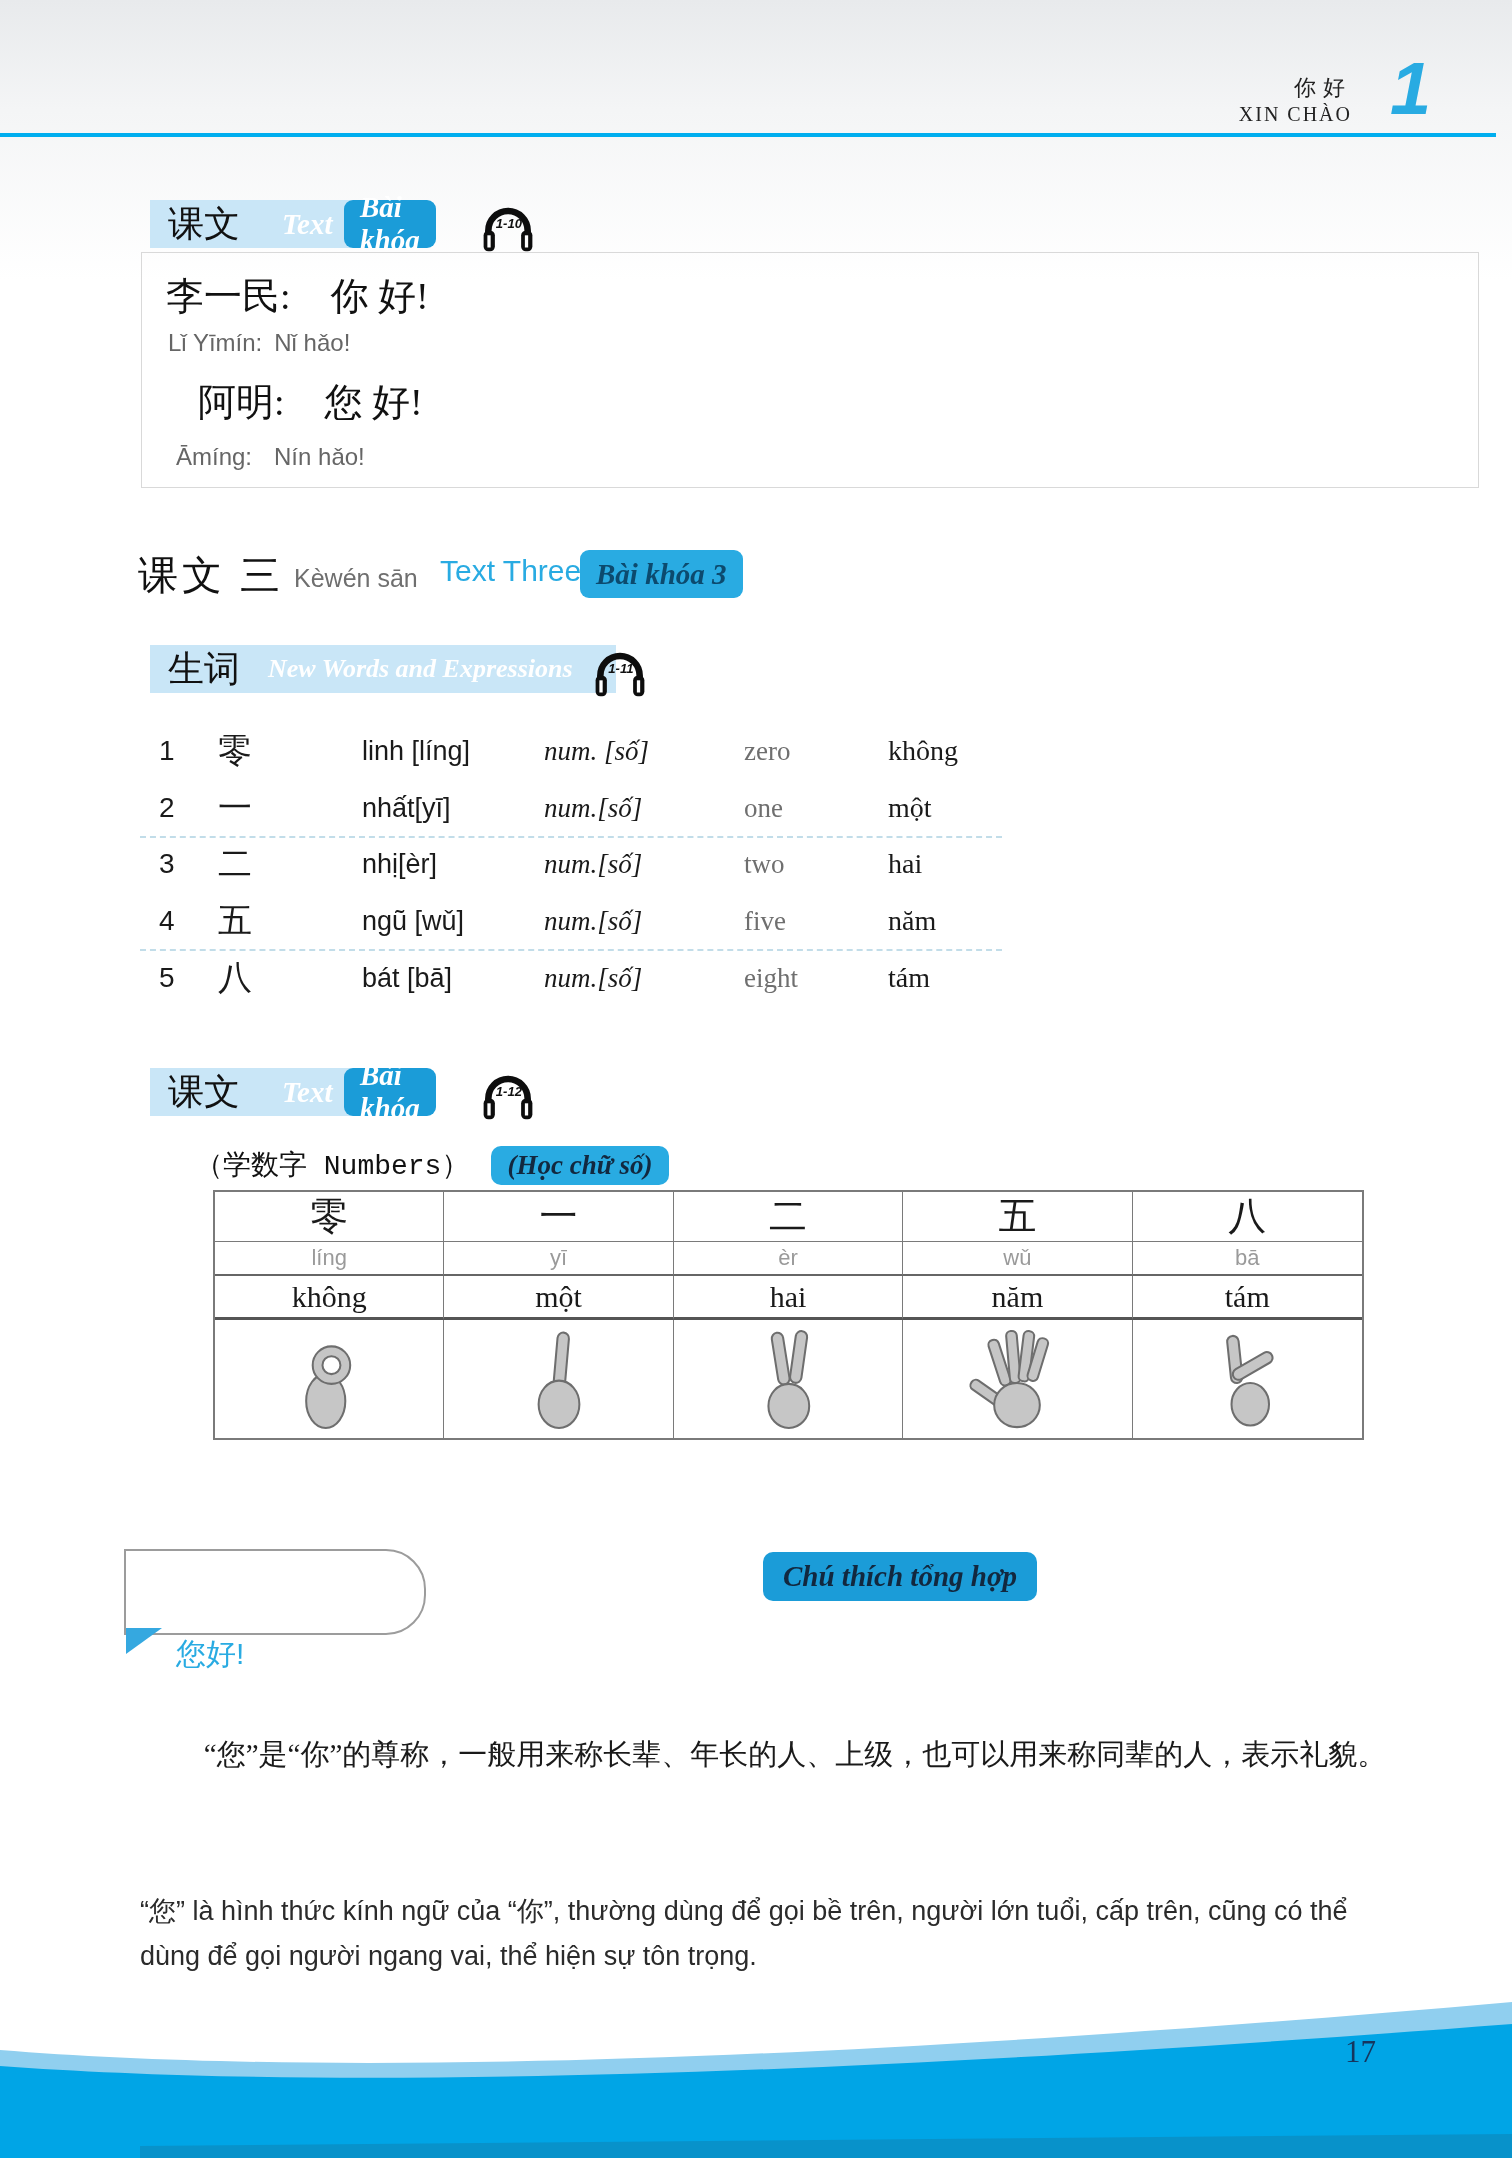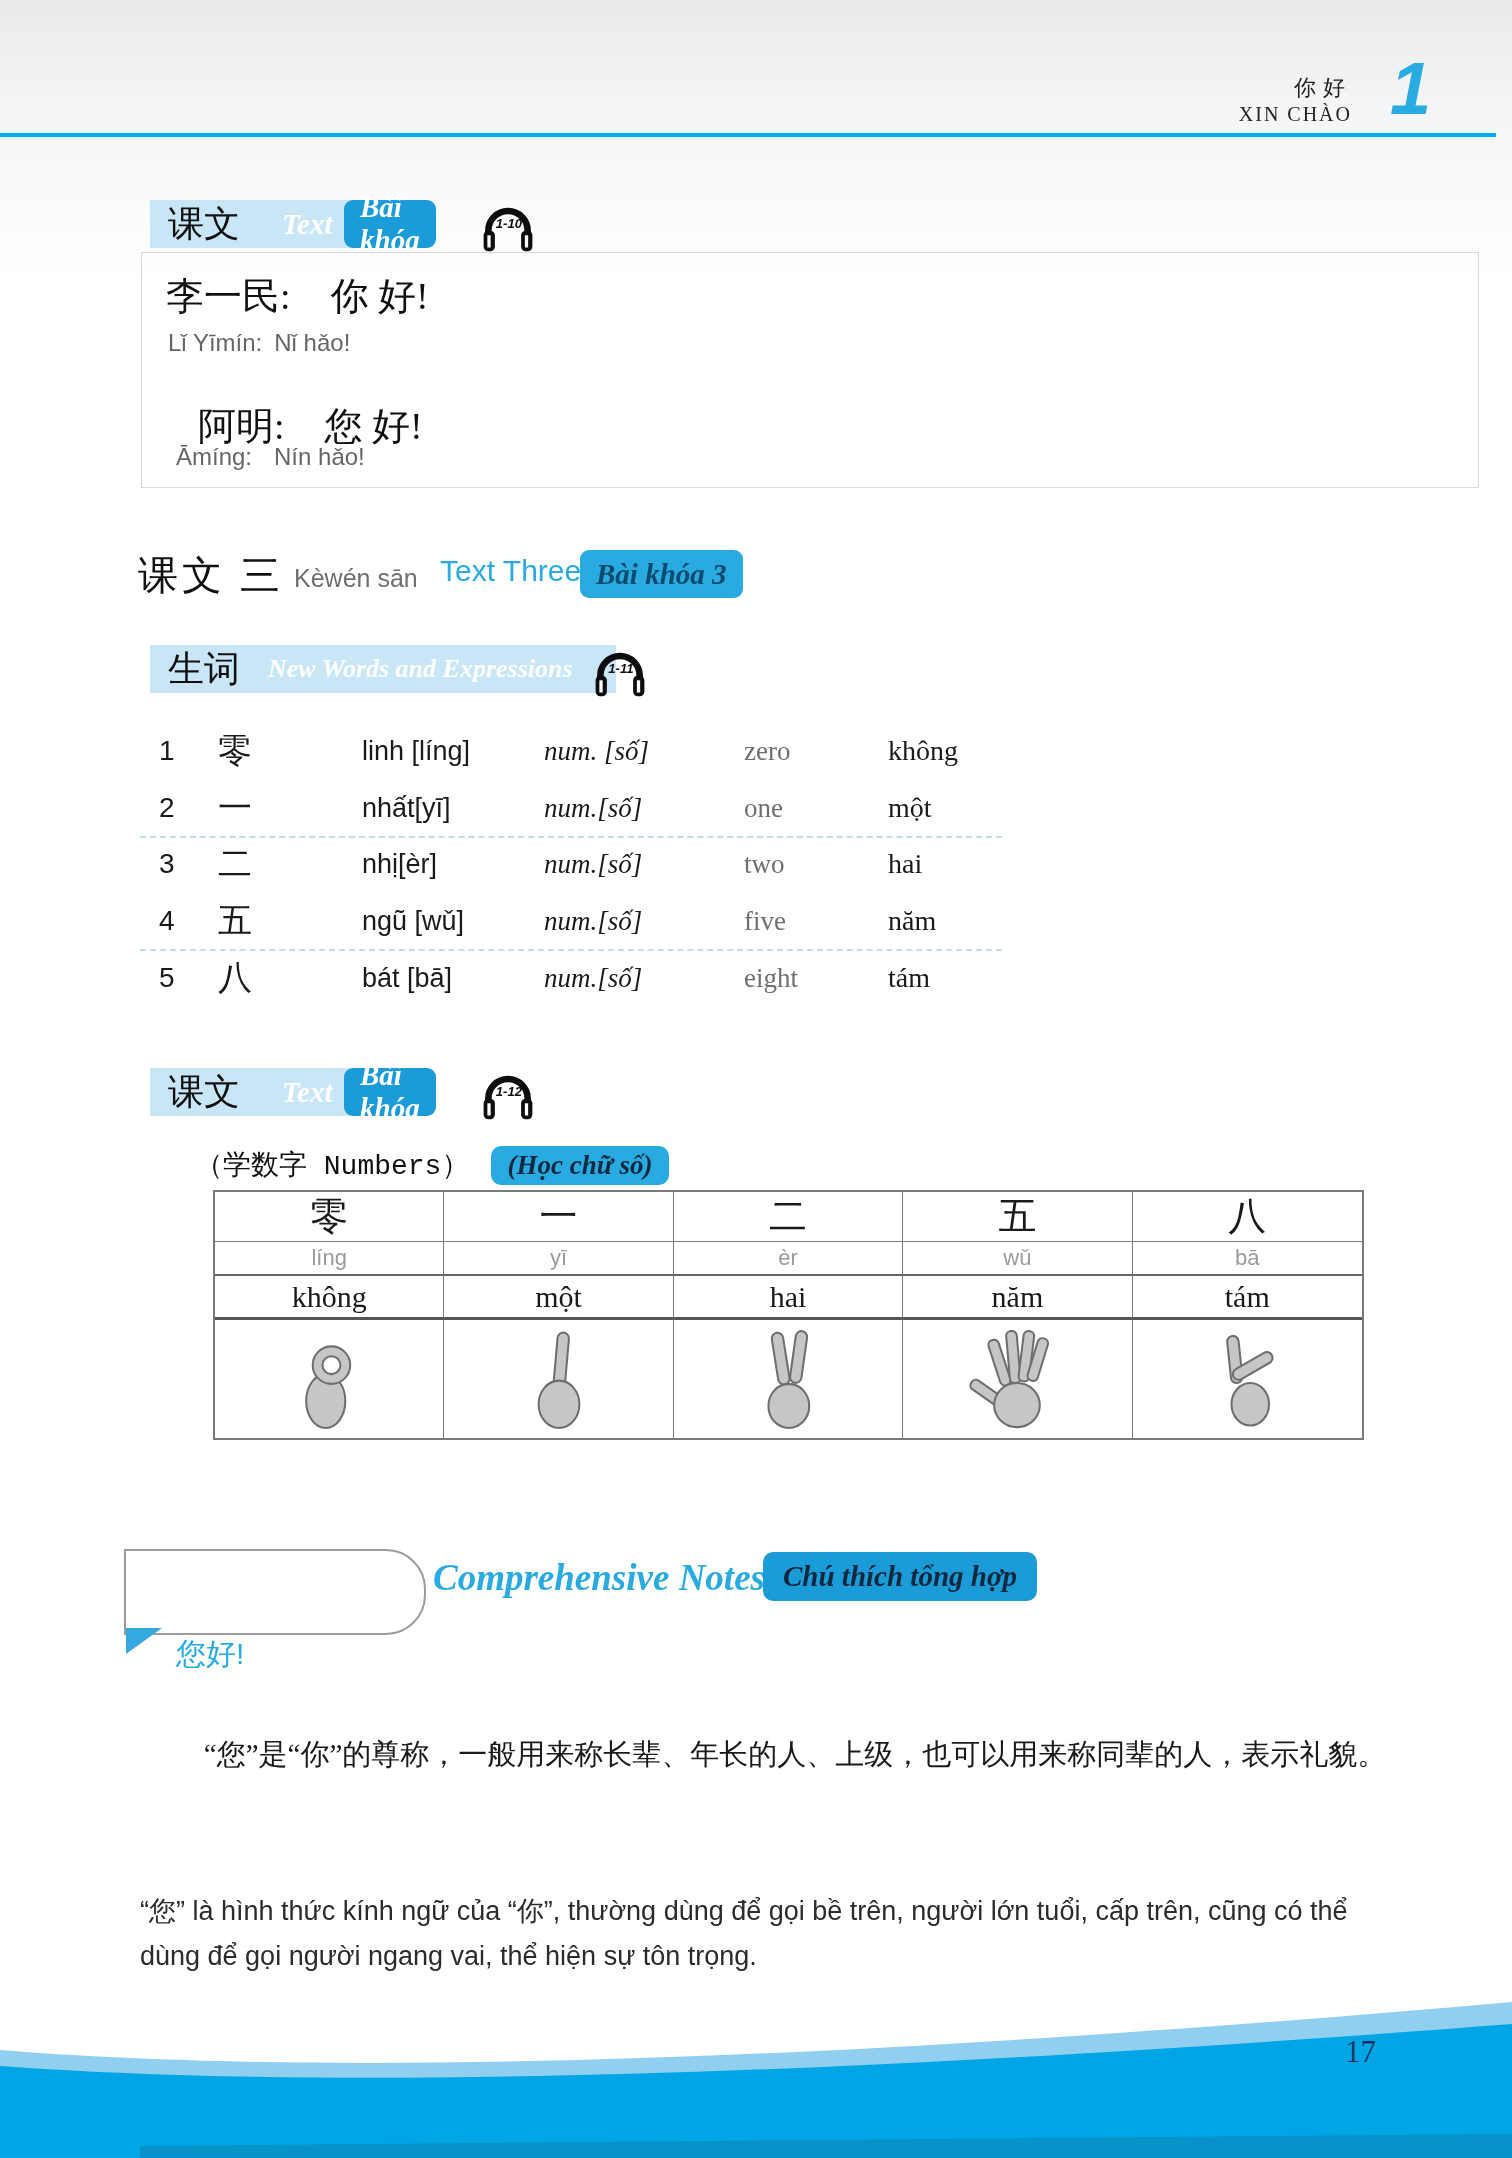--- a/index.html
+++ b/index.html
@@ -109,21 +109,21 @@
 
   <div class="dialog-box">
     <div class="dlg dlg-cn" style="left:24px;top:18px;">
       <span>李一民:</span>
       <span>你 好!</span>
     </div>
     <div class="dlg dlg-py" style="left:26px;top:76px;gap:12px;">
       <span>Lǐ Yīmín:</span>
       <span>Nǐ  hǎo!</span>
     </div>
-    <div class="dlg dlg-cn" style="left:56px;top:148px;">
+    <div class="dlg dlg-cn" style="left:56px;top:124px;">
       <span>阿明:</span>
       <span>您 好!</span>
     </div>
     <div class="dlg dlg-py" style="left:34px;top:190px;">
       <span>Āmíng:</span>
       <span>Nín hǎo!</span>
     </div>
   </div>
 
   <div class="t3">
@@ -272,21 +272,20 @@
         <rect x="28" y="12" width="14" height="58" rx="7" transform="rotate(-6 35 41)"></rect>
         <rect x="50" y="22" width="14" height="54" rx="7" transform="rotate(60 57 49)"></rect>
         <ellipse cx="54" cy="96" rx="23" ry="26"></ellipse>
       </g>
         </svg>
     </div>
   </div>
 
   <div class="notes-back"></div>
   <div class="notes-fold"></div>
-  <div class="notes-en">Comprehensive Notes</div>
   <div class="notes-vi">Chú thích tổng hợp</div>
 
   <div class="notes-sub">您好!</div>
   <p class="para para-cn">“您”是“你”的尊称，一般用来称长辈、年长的人、上级，也可以用来称同辈的人，表示礼貌。</p>
   <p class="para para-vi">“您” là hình thức kính ngữ của “你”, thường dùng để gọi bề trên, người lớn tuổi, cấp trên, cũng có thể dùng để gọi người ngang vai, thể hiện sự tôn trọng.</p>
 
   <div class="page-num">17</div>
   <svg class="footer-wave" viewBox="0 0 1512 170" preserveAspectRatio="none">
     <path d="M0,62 C300,86 760,80 1512,14 L1512,170 L0,170 Z" fill="#90CFEF"></path>
     <path d="M0,78 C300,100 760,94 1512,36 L1512,170 L0,170 Z" fill="#00A5E6"></path>

